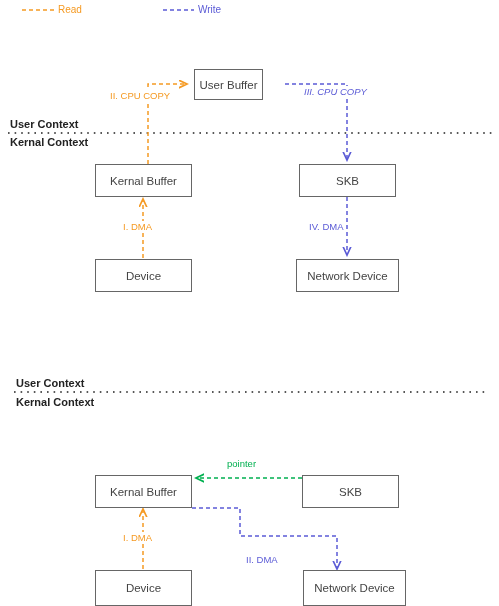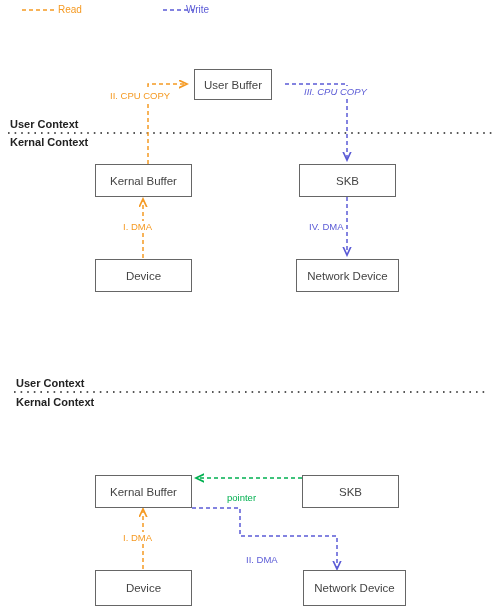--- a/index.html
+++ b/index.html
@@ -96,23 +96,23 @@
   <line x1="14" y1="392" x2="488" y2="392" stroke="#222222" stroke-width="1.6" stroke-dasharray="1.6,5"></line>
 
   <line x1="143" y1="569" x2="143" y2="509" stroke="#f59a23" stroke-width="1.5" stroke-dasharray="4,3" marker-end="url(#arrow-orange)"></line>
 
   <line x1="302" y1="478" x2="196" y2="478" stroke="#00b050" stroke-width="1.5" stroke-dasharray="4,3" marker-end="url(#arrow-green)"></line>
 
   <path d="M192,508 L240,508 L240,536 L337,536 L337,569" fill="none" stroke="#5b5bd6" stroke-width="1.5" stroke-dasharray="4,3" marker-end="url(#arrow-blue)"></path>
 </svg>
 
 <div class="legend-label read-c" style="left:58px; top:4px;">Read</div>
-<div class="legend-label write-c" style="left:186px; top:4px;">Write</div>
+<div class="legend-label write-c" style="left:198px; top:4px;">Write</div>
 
-<div class="node-box" style="left:194px; top:69px; width:78px; height:31px;">User Buffer</div>
+<div class="node-box" style="left:194px; top:69px; width:69px; height:31px;">User Buffer</div>
 
 <div class="node-box" style="left:95px; top:164px; width:97px; height:33px;">Kernal Buffer</div>
 
 <div class="node-box" style="left:299px; top:164px; width:97px; height:33px;">SKB</div>
 
 <div class="node-box" style="left:95px; top:259px; width:97px; height:33px;">Device</div>
 
 <div class="node-box" style="left:296px; top:259px; width:103px; height:33px;">Network Device</div>
 
 <div class="ctx-label" style="left:10px; top:118px;">User Context</div>
@@ -130,17 +130,17 @@
 
 <div class="node-box" style="left:302px; top:475px; width:97px; height:33px;">SKB</div>
 
 <div class="node-box" style="left:95px; top:570px; width:97px; height:36px;">Device</div>
 
 <div class="node-box" style="left:303px; top:570px; width:103px; height:36px;">Network Device</div>
 
 <div class="ctx-label" style="left:16px; top:377px;">User Context</div>
 <div class="ctx-label" style="left:16px; top:396px;">Kernal Context</div>
 
-<div class="edge-label ptr-c" style="left:226px; top:492px;">pointer</div>
+<div class="edge-label ptr-c" style="left:226px; top:458px;">pointer</div>
 
 <div class="edge-label read-c" style="left:122px; top:532px;">I. DMA</div>
 
 <div class="edge-label write-c" style="left:245px; top:554px;">II. DMA</div>
 
 </body></html>

